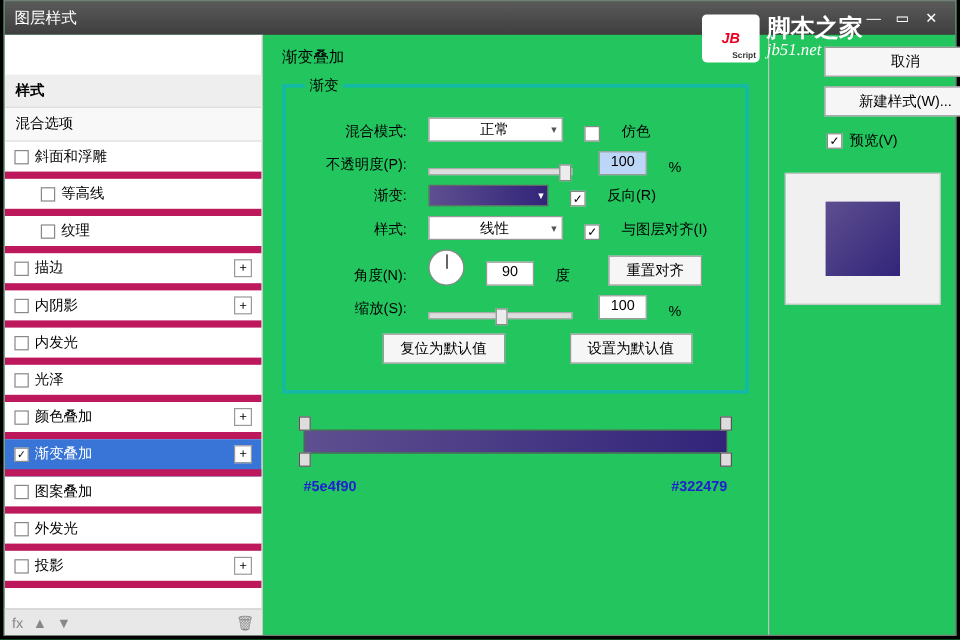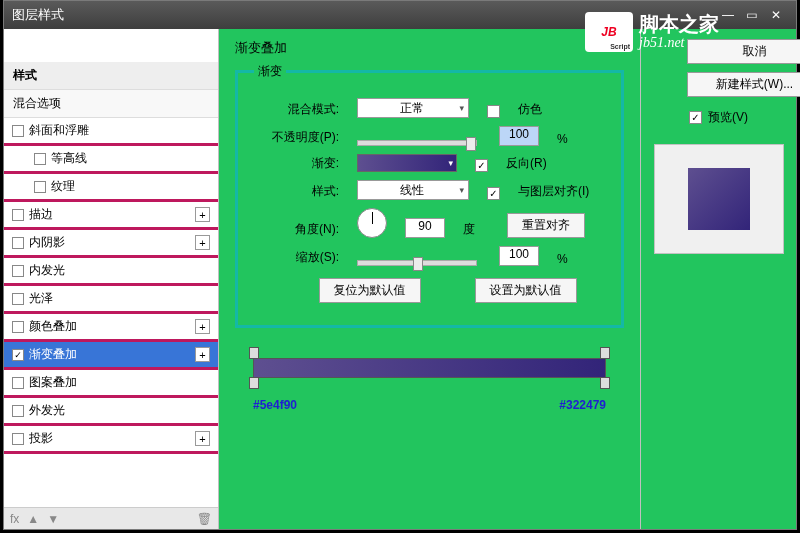--- a/index.html
+++ b/index.html
@@ -7,21 +7,21 @@
 .dialog { position: absolute; left: 3px; top: 0; width: 794px; height: 530px; background: #22c55e; border: 1px solid #7a7a7a; box-shadow: 0 2px 10px rgba(0,0,0,.5); }
 .titlebar { height: 28px; background: linear-gradient(#5a5a5a,#3e3e3e); color: #fff; display: flex; align-items: center; padding: 0 8px; }
 .titlebar span { font-size: 13px; }
 .winbtns { margin-left: auto; display: flex; }
 .winbtn { width: 24px; height: 18px; display: flex; align-items: center; justify-content: center; color: #fff; }
 .content { display: flex; height: calc(100% - 28px); }
 .left { width: 215px; border-right: 1px solid #c0c0c0; display: flex; flex-direction: column; background: #fff; }
 .list { flex: 1; overflow: auto; margin-top: 33px; }
 .hdr { background: #eee; padding: 5px 9px; border-bottom: 1px solid #ddd; font-weight: bold; }
 .hdr2 { background: #f8f8f8; padding: 5px 9px; border-bottom: 1px solid #ddd; }
-.item { display: flex; align-items: center; padding: 4px 8px; border-bottom: 3px solid #be185d; gap: 5px; }
+.item { display: flex; align-items: center; padding: 4px 8px; border-bottom: 6px solid #be185d; gap: 5px; }
 .item.indent { padding-left: 30px; }
 .item.selected { background: #3875d7; color: #fff; }
 .item .cb { width: 12px; height: 12px; border: 1px solid #888; background: #fff; display: inline-flex; align-items: center; justify-content: center; font-size: 9px; color: #000; flex: none; }
 .item .cb.checked::after { content: "✓"; }
 .item .plus { margin-left: auto; width: 15px; height: 15px; border: 1px solid #999; display: flex; align-items: center; justify-content: center; background: #fff; color: #000; font-size: 11px; }
 .footer { height: 22px; background: #e8e8e8; border-top: 1px solid #ccc; display: flex; align-items: center; padding: 0 6px; gap: 8px; color: #888; }
 .footer .trash { margin-left: auto; }
 .mid { flex: 1; padding: 10px 16px; position: relative; }
 .mid-title { font-size: 13px; margin-bottom: 6px; }
 .fieldset { border: 3px solid #14b8a6; padding: 10px 16px 22px; }

